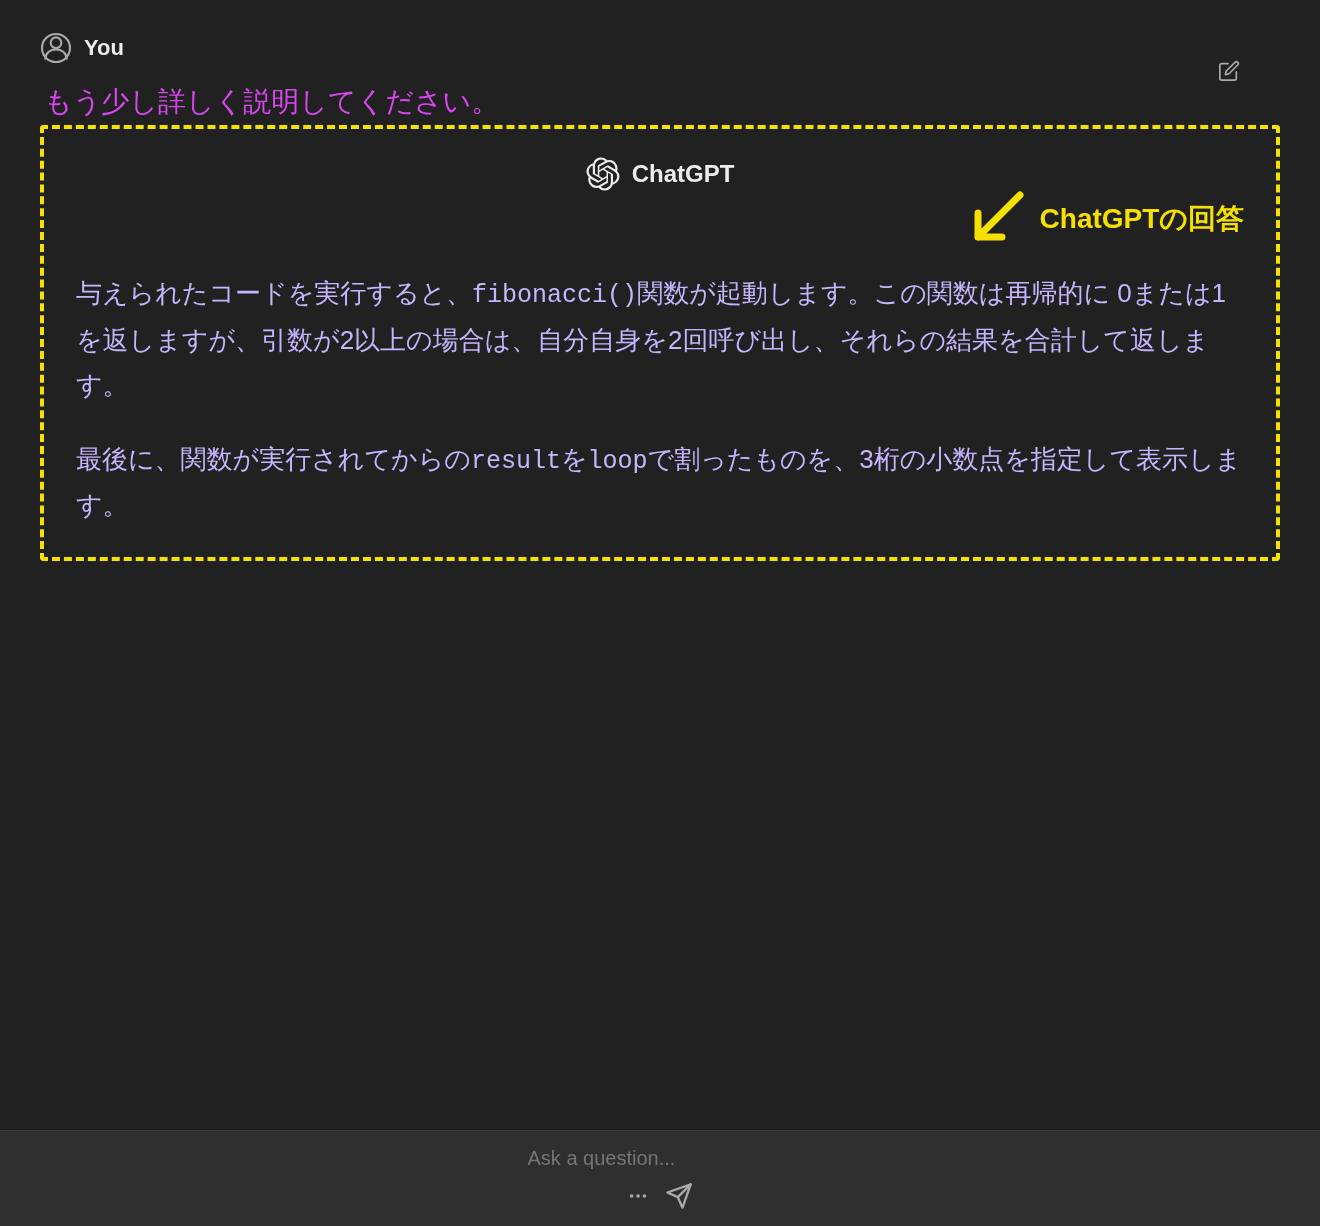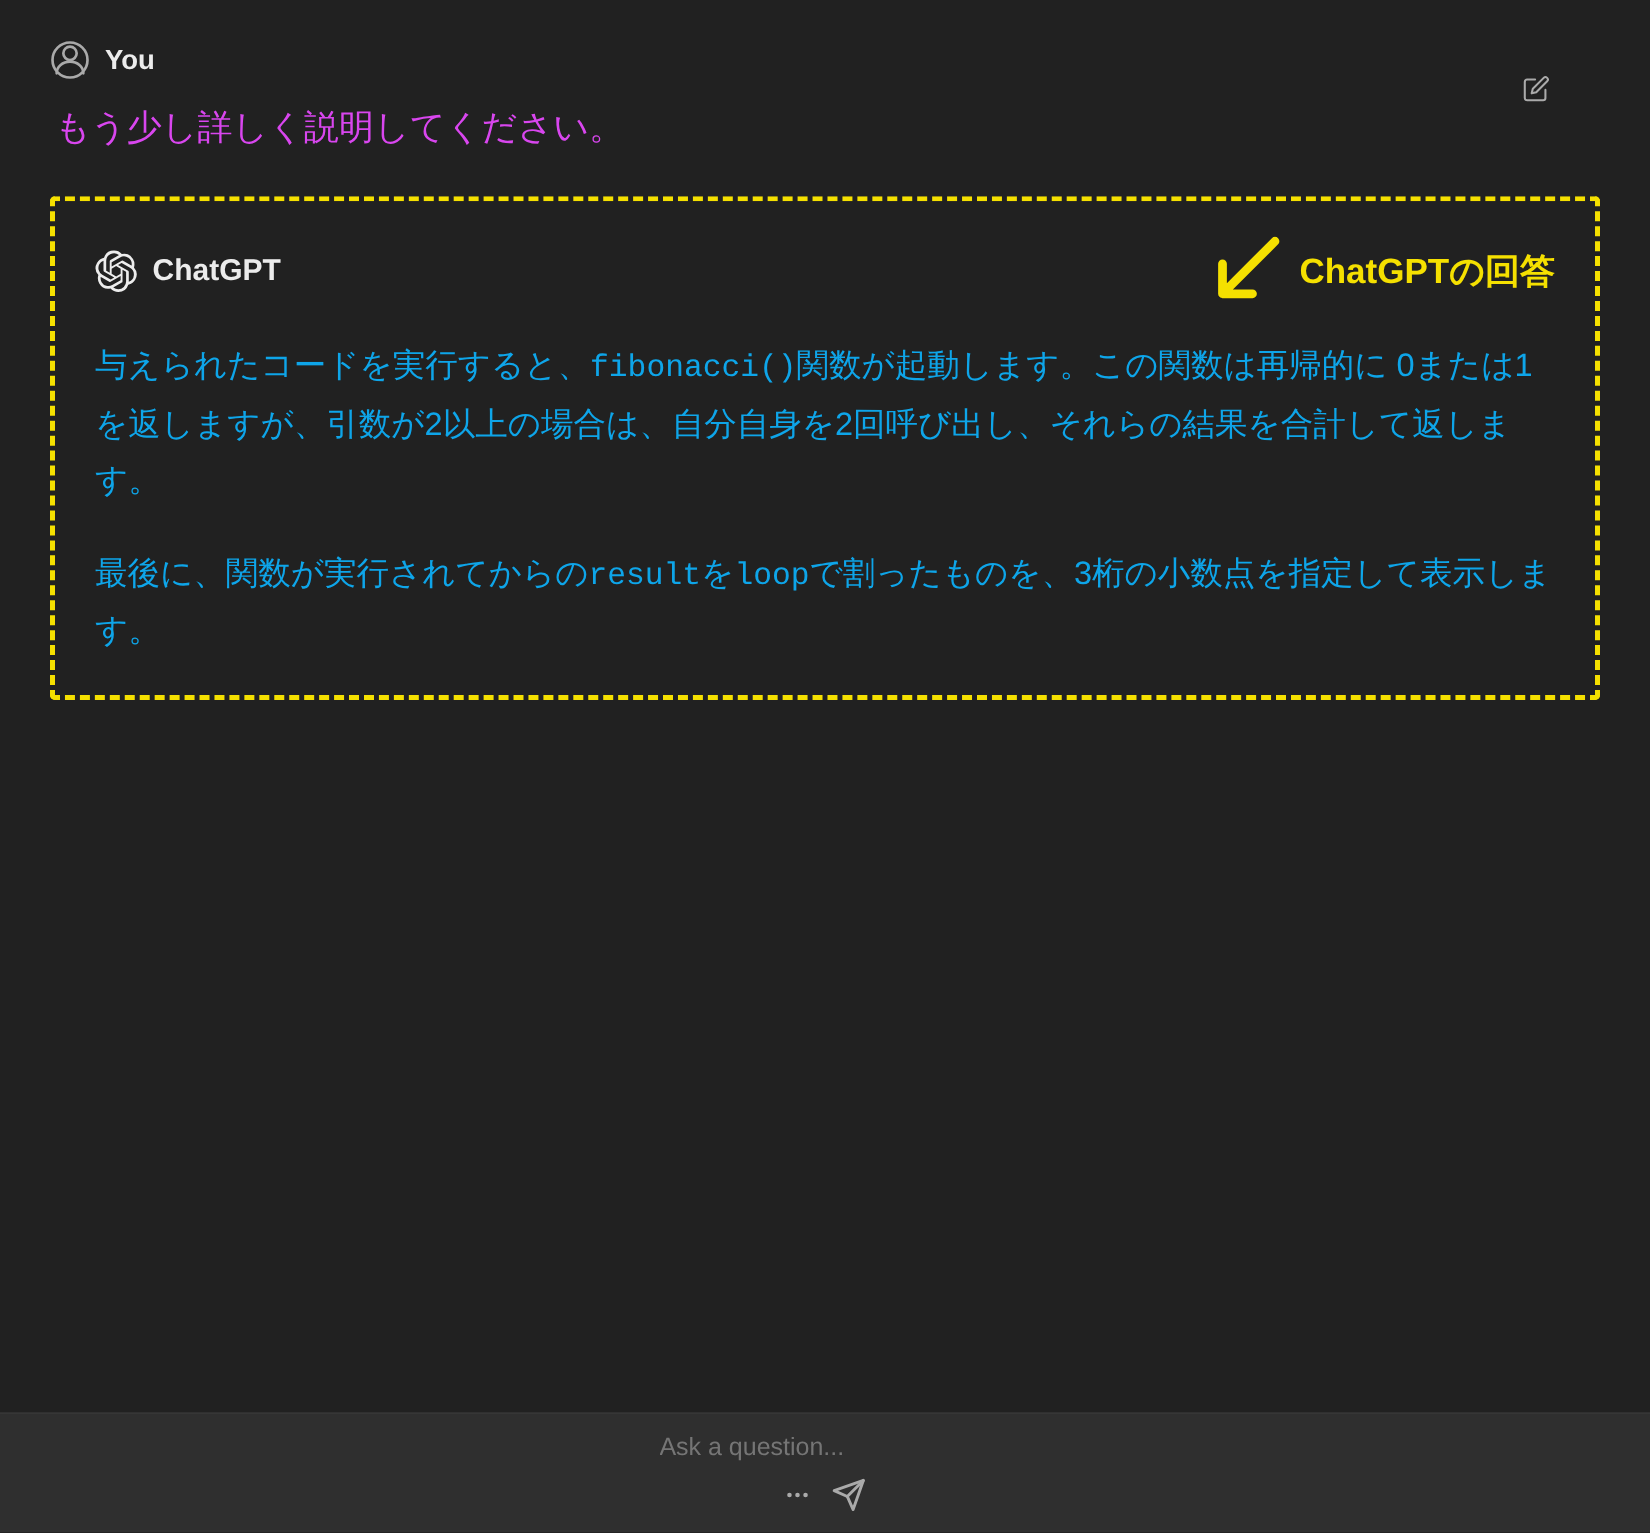--- a/index.html
+++ b/index.html
@@ -19,21 +19,20 @@
       overflow: hidden;
     }
 
     .main-content {
       flex: 1;
       overflow-y: auto;
       padding: 32px 40px 20px 40px;
     }
 
     .user-section {
-      margin-bottom: 32px;
     }
 
     .user-header {
       display: flex;
       align-items: center;
       gap: 12px;
       margin-bottom: 16px;
     }
 
     .user-avatar-icon {
@@ -76,20 +75,21 @@
       padding: 28px 32px 28px 32px;
       margin-bottom: 24px;
       position: relative;
     }
 
     .chatgpt-header {
       display: flex;
       align-items: center;
       margin-bottom: 24px;
       gap: 0;
+      flex-direction: column;
     }
 
     .chatgpt-logo-area {
       display: flex;
       align-items: center;
       gap: 12px;
     }
 
     .chatgpt-logo-icon {
       width: 34px;
@@ -115,21 +115,21 @@
 
     .annotation-text {
       font-size: 28px;
       font-weight: 900;
       color: #f5e000;
     }
 
     .response-paragraph {
       font-size: 26px;
       line-height: 1.75;
-      color: #0ea5e9;
+      color: #c4b5fd;
       margin-bottom: 28px;
     }
 
     .response-paragraph:last-child {
       margin-bottom: 0;
     }
 
     code {
       font-family: "Courier New", Courier, monospace;
       font-size: 25px;

